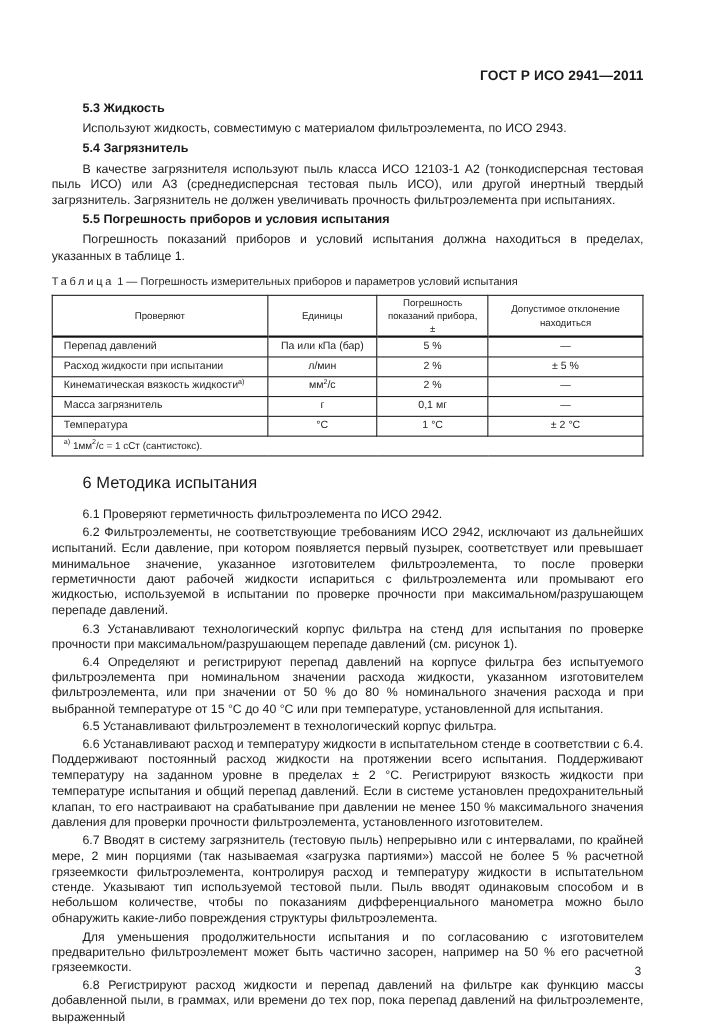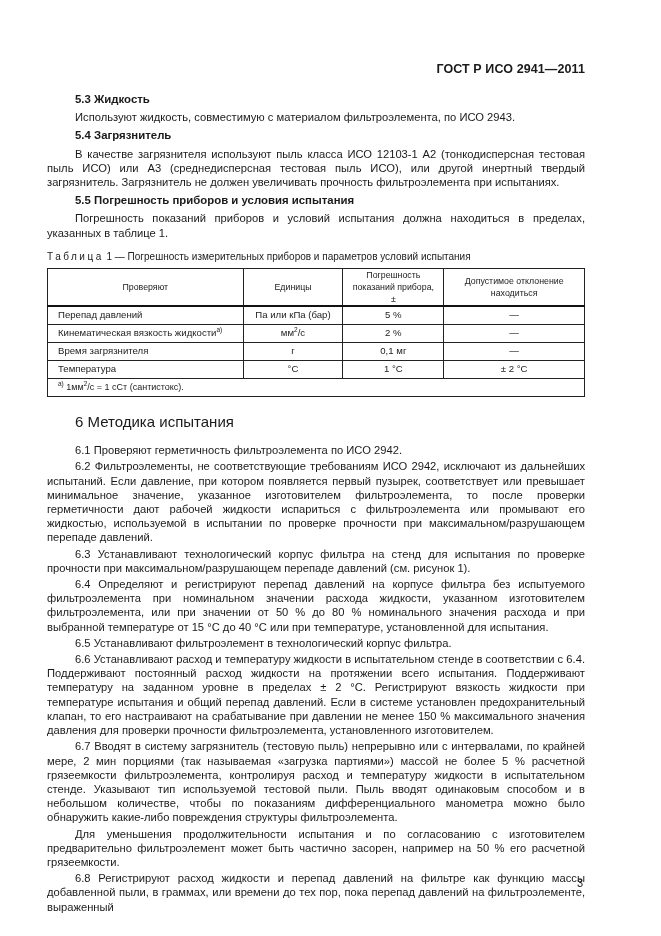--- a/index.html
+++ b/index.html
@@ -83,27 +83,33 @@
         </tr>
       </thead>
       <tbody>
         <tr>
           <td class="left"><span>Перепад давлений</span></td>
           <td class="center">Па или кПа (бар)</td>
           <td class="center">5 %</td>
           <td class="center">—</td>
         </tr>
         <tr>
+          <td class="left"><span>Расход жидкости при испытании</span></td>
+          <td class="center">л/мин</td>
+          <td class="center">2 %</td>
+          <td class="center">± 5 %</td>
+        </tr>
+        <tr>
           <td class="left"><span>Кинематическая вязкость жидкости</span><sup>а)</sup></td>
           <td class="center"><span>мм</span><sup>2</sup><span>/с</span></td>
           <td class="center">2 %</td>
           <td class="center">—</td>
         </tr>
         <tr>
-          <td class="left"><span>Время загрязнителя</span></td>
+          <td class="left"><span>Масса загрязнитель</span></td>
           <td class="center">г</td>
           <td class="center">0,1 мг</td>
           <td class="center">—</td>
         </tr>
         <tr>
           <td class="left"><span>Температура</span></td>
           <td class="center">°С</td>
           <td class="center">1 °С</td>
           <td class="center">± 2 °С</td>
         </tr>

